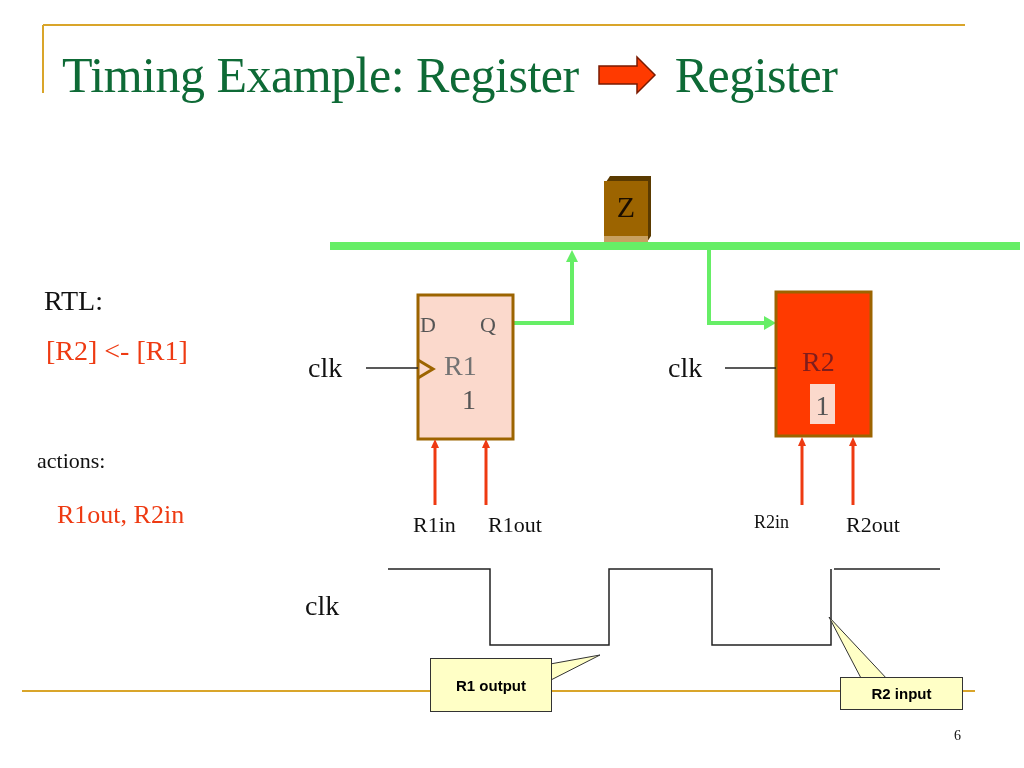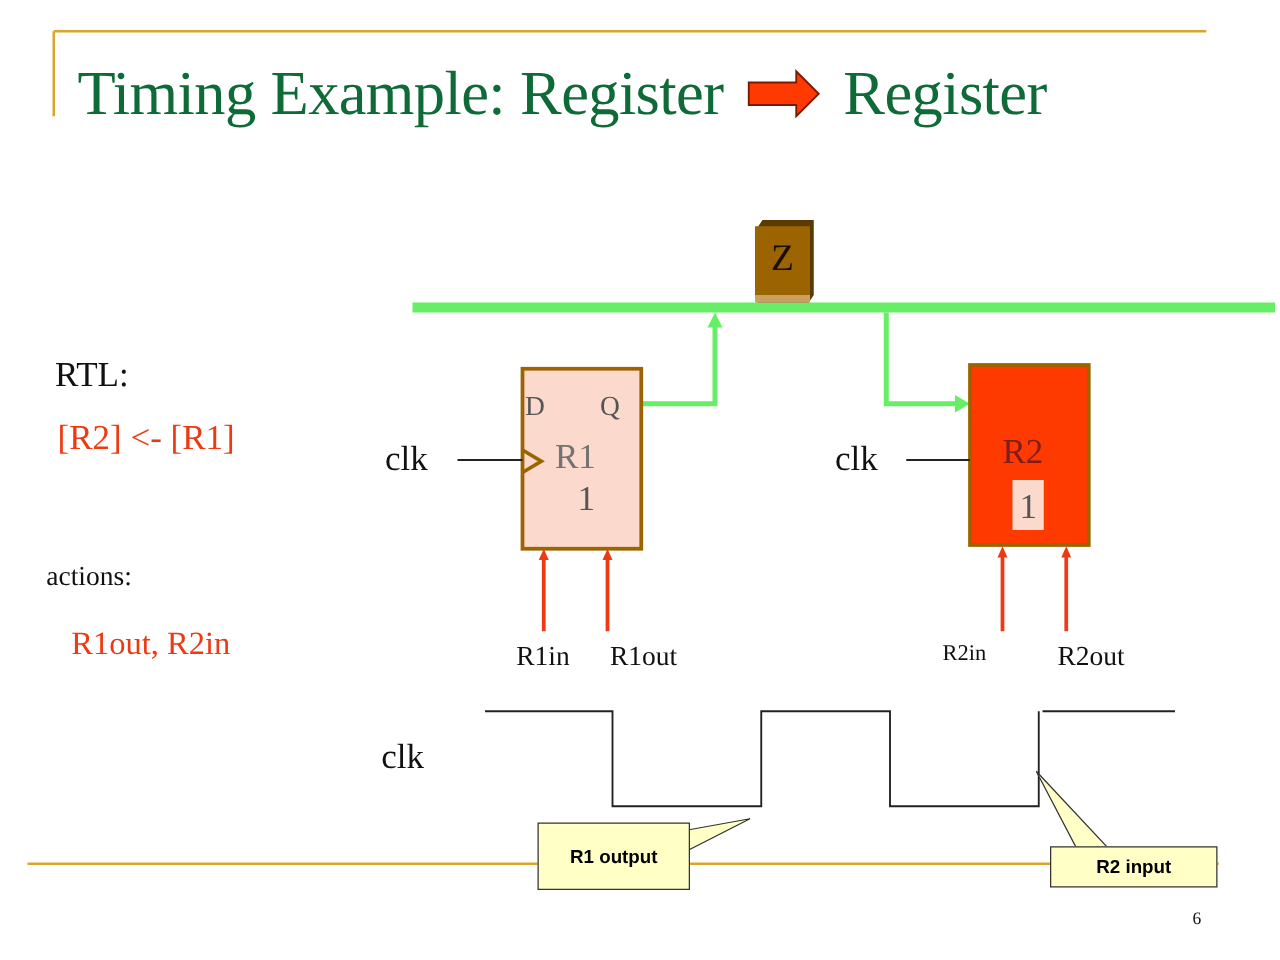--- a/index.html
+++ b/index.html
@@ -91,15 +91,15 @@
 <div class="abs serif black" style="left:488px; top:512px; font-size:22px;">R1out</div>
 
 <div class="abs serif" style="left:802px; top:346px; font-size:28px; color:#7f1d1d;">R2</div>
 <div class="abs serif" style="left:810px; top:390px; width:25px; text-align:center; font-size:28px; color:#555;">1</div>
 <div class="abs serif black" style="left:668px; top:352px; font-size:28px;">clk</div>
 <div class="abs serif black" style="left:754px; top:512px; font-size:18px;font-family:Liberation Serif, serif;">R2in</div>
 <div class="abs serif black" style="left:846px; top:512px; font-size:22px;">R2out</div>
 
 <div class="abs serif black" style="left:305px; top:590px; font-size:28px;">clk</div>
 <div class="abs callout" style="left:430px; top:658px; width:122px; height:54px;">R1 output</div>
-<div class="abs callout" style="left:840px; top:677px; width:134px; height:33px;">R2 input</div>
+<div class="abs callout" style="left:840px; top:677px; width:123px; height:33px;">R2 input</div>
 
 <div class="abs serif black" style="left:954px; top:728px; font-size:14px;">6</div>
 
 </body></html>

